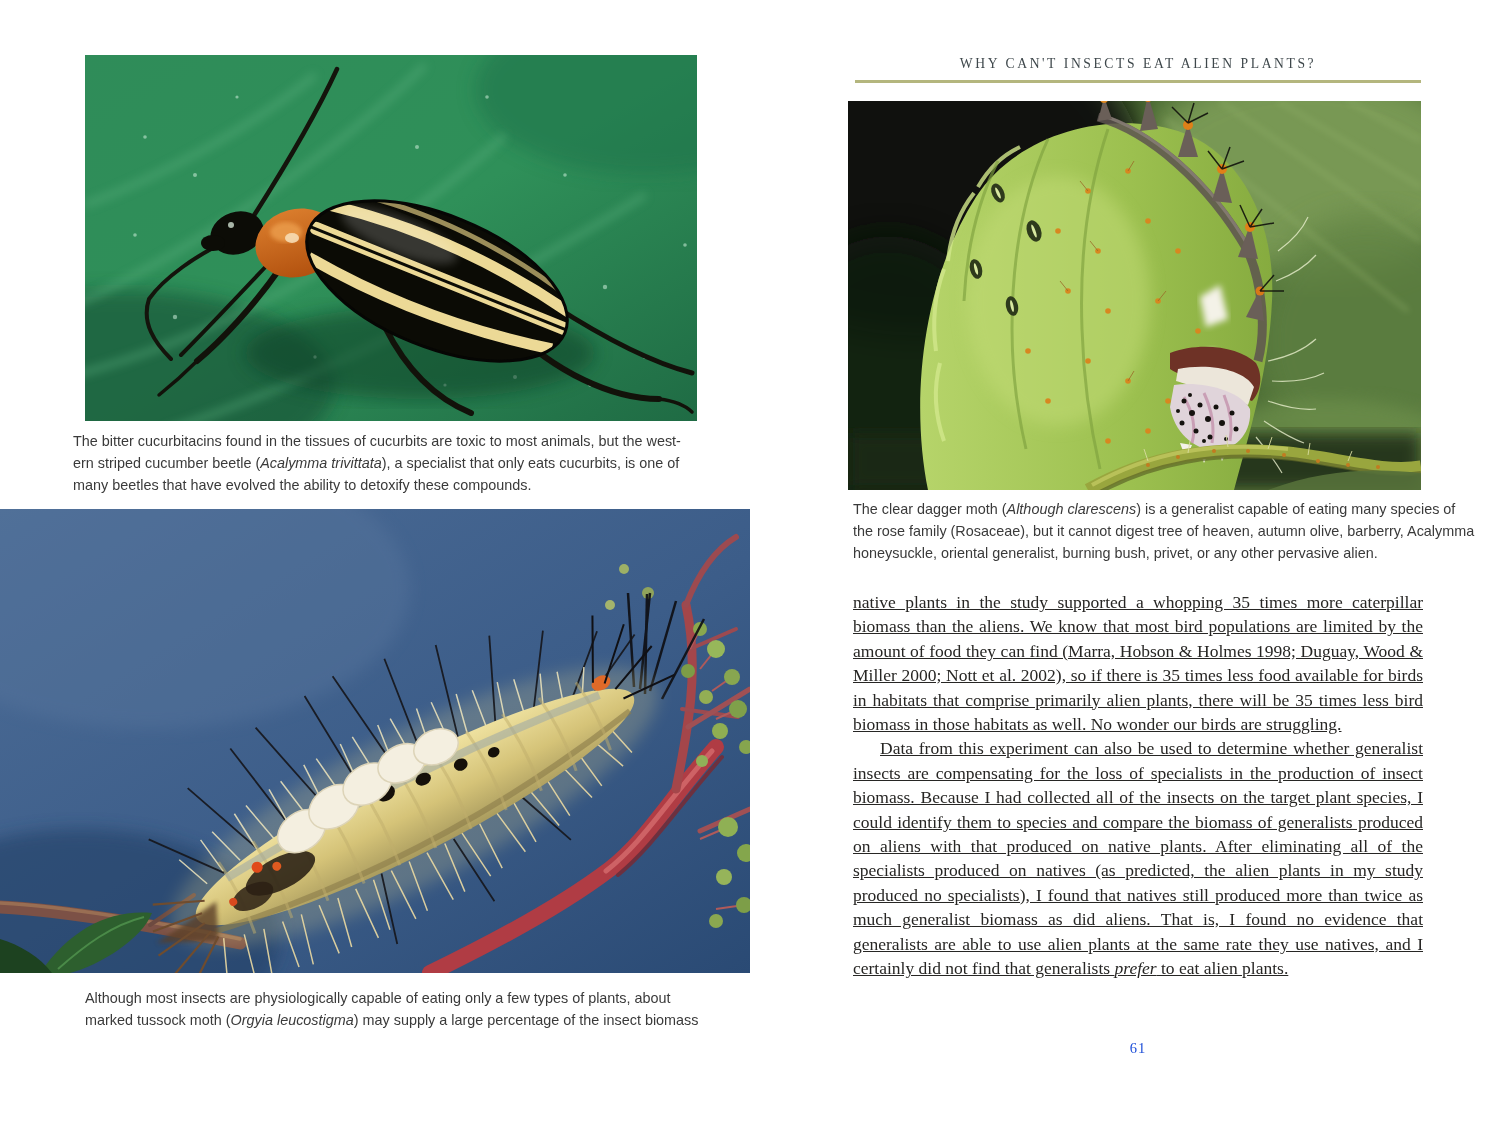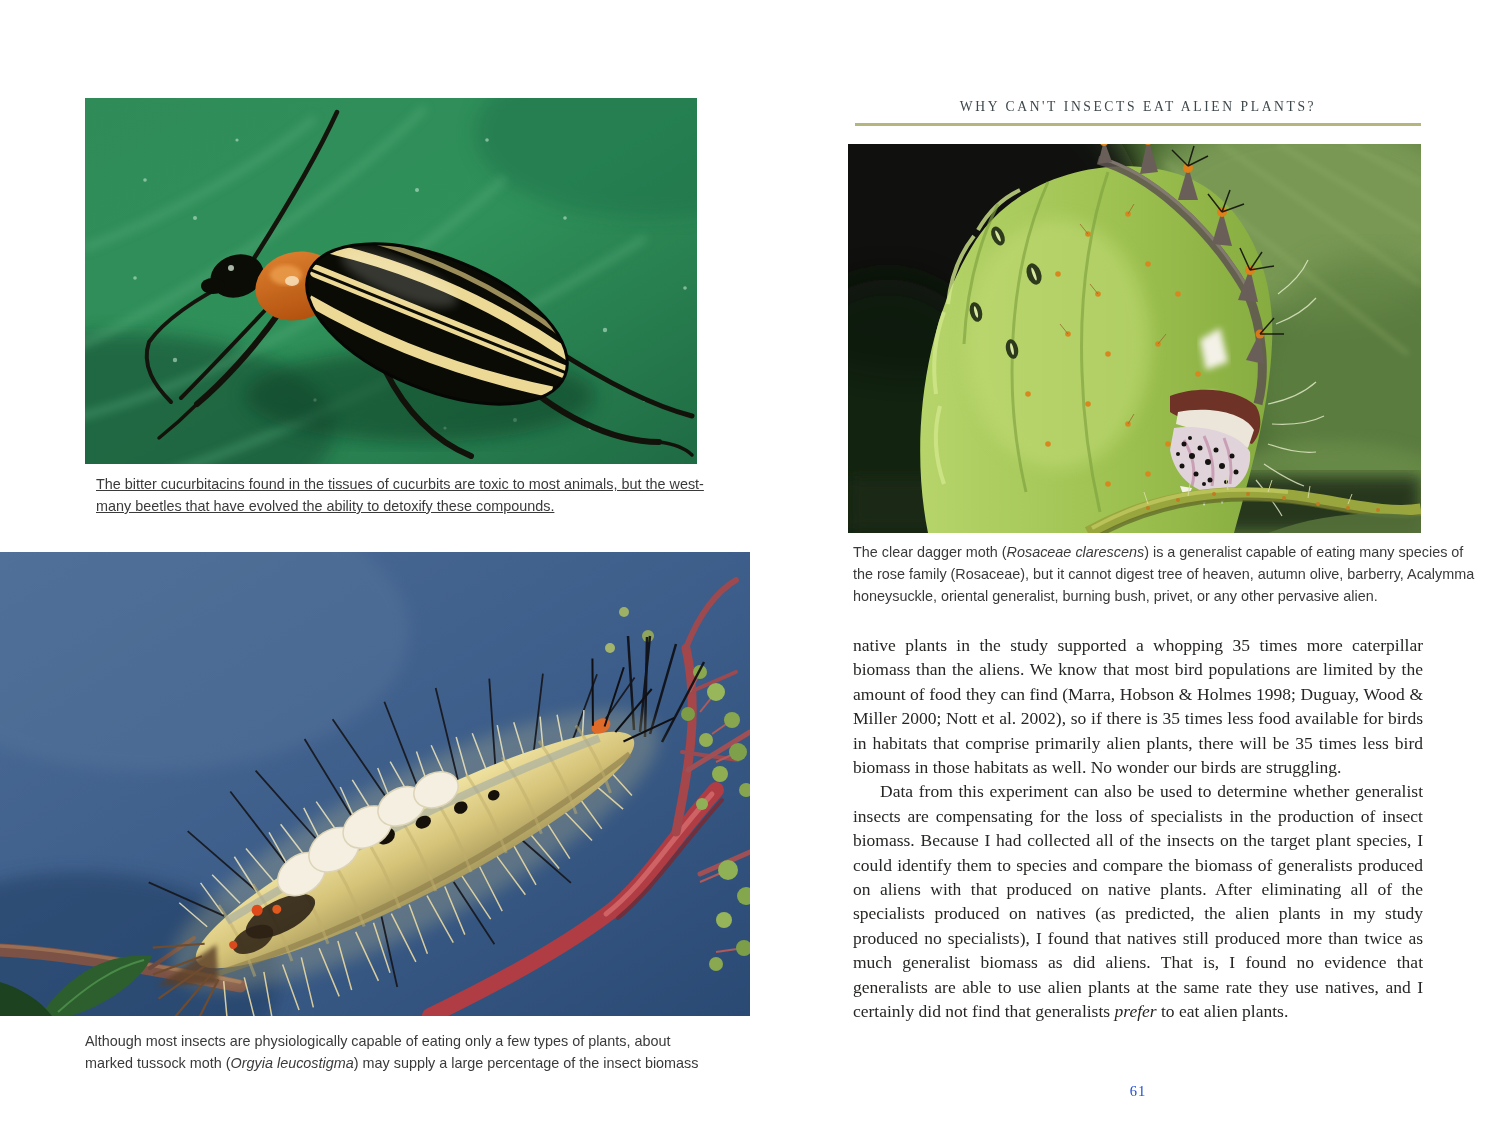--- a/index.html
+++ b/index.html
@@ -1,29 +1,29 @@
 <!DOCTYPE html>
 <html lang="en"><head>
 <meta charset="utf-8">
 <style>
   html,body{margin:0;padding:0;}
   body{width:1500px;height:1125px;position:relative;background:#ffffff;
        font-family:"Liberation Serif",serif;overflow:hidden;}
-  .abs{position:absolute;margin-top:43px;}
+  .abs{position:absolute;}
   .photo{overflow:hidden;background:#2a6b46;}
   .photo svg{display:block;}
   .caption{font-family:"Liberation Sans",sans-serif;font-size:14.4px;line-height:21.8px;
            color:#3a3a3a;}
   .caption .cline{white-space:nowrap;}
   .caption .it{font-style:italic;}
   .running-head{font-family:"Liberation Serif",serif;font-size:13.6px;letter-spacing:2.6px;
                 color:#3e474b;text-align:center;white-space:nowrap;}
   .head-rule{height:2.5px;}
   .bodytext{font-size:17.5px;line-height:24.4px;color:#272624;text-align:justify;
-            hyphens:auto;-webkit-hyphens:auto;}
+            hyphens:auto;text-decoration:underline;-webkit-hyphens:auto;}
   .bodytext p{margin:0;}
   .bodytext .indent{text-indent:27px;}
   .pagenum{font-size:14.5px;color:#1d4ed8;text-align:center;letter-spacing:1px;}
 </style>
 </head>
 <body>
 
 <div class="abs photo" style="left:85px;top:55px;width:612px;height:366px;">
 <svg width="612" height="366" viewBox="0 0 612 366">
   <defs>
@@ -111,22 +111,23 @@
       <path d="M224,196 Q352,176 488,206" stroke="#ecd996" stroke-width="11" fill="none"></path>
       <path d="M224,252 Q352,270 484,246" stroke="#ecd996" stroke-width="11" fill="none"></path>
       <path d="M230,178 Q352,156 482,192" stroke="#d8c47e" stroke-width="5" fill="none" opacity="0.7"></path>
       <ellipse cx="300" cy="198" rx="62" ry="18" fill="#ffffff" opacity="0.18" filter="url(#bb5)"></ellipse>
     </g>
     <ellipse cx="352" cy="226" rx="138" ry="66" fill="none" stroke="#060604" stroke-width="3"></ellipse>
   </g>
 </svg>
 </div>
 
-<div class="abs caption" style="left:96px;top:431px;width:640px;text-decoration:underline;">
+<div class="abs caption" style="left:73px;top:431px;width:640px;">
   <div class="cline">The bitter cucurbitacins found in the tissues of cucurbits are toxic to most animals, but the west-</div>
+  <div class="cline"><span>ern striped cucumber beetle (</span><span class="it">Acalymma trivittata</span><span>), a specialist that only eats cucurbits, is one of</span></div>
   <div class="cline">many beetles that have evolved the ability to detoxify these compounds.</div>
 </div>
 
 <div class="abs photo" style="left:0;top:509px;width:750px;height:464px;background:#3a5a85;">
 <svg width="750" height="464" viewBox="0 0 750 464">
   <defs>
     <linearGradient id="skybg" x1="0" y1="0" x2="1" y2="1">
       <stop offset="0" stop-color="#4c6c96"></stop>
           <stop offset="0.55" stop-color="#3c5d89"></stop>
       <stop offset="1" stop-color="#2a4a74"></stop>
@@ -407,21 +408,21 @@
         <circle cx="530" cy="366" r="2"></circle>
   </g>
   <g stroke="#d8dba0" stroke-width="1" opacity="0.9" fill="none">
     <path d="M300,360 l-4,-12 M340,352 l2,-12 M380,346 l-2,-12 M420,348 l4,-12 M460,354 l2,-12 M500,360 l4,-10"></path>
   </g>
   <path d="M420,389 C470,370 520,366 573,372 L573,389 Z" fill="#55703a" opacity="0.9"></path>
 </svg>
 </div>
 
 <div class="abs caption" style="left:853px;top:499px;width:600px;">
-  <div class="cline"><span>The clear dagger moth (</span><span class="it">Rosaceae clarescens</span><span>) is a generalist capable of eating many species of</span></div>
+  <div class="cline"><span>The clear dagger moth (</span><span class="it">Although clarescens</span><span>) is a generalist capable of eating many species of</span></div>
   <div class="cline">the rose family (Rosaceae), but it cannot digest tree of heaven, autumn olive, barberry, Acalymma</div>
   <div class="cline">honeysuckle, oriental generalist, burning bush, privet, or any other pervasive alien.</div>
 </div>
 
 <div class="abs bodytext" style="left:853px;top:590px;width:570px;">
   <p>native plants in the study supported a whopping 35 times more caterpillar biomass than the aliens. We know that most bird populations are limited by the amount of food they can find (Marra, Hobson &amp; Holmes 1998; Duguay, Wood &amp; Miller 2000; Nott et al. 2002), so if there is 35 times less food available for birds in habitats that comprise primarily alien plants, there will be 35 times less bird biomass in those habitats as well. No wonder our birds are struggling.</p>
   <p class="indent"><span>Data from this experiment can also be used to determine whether generalist insects are compensating for the loss of specialists in the production of insect biomass. Because I had collected all of the insects on the target plant species, I could identify them to species and compare the biomass of generalists produced on aliens with that produced on native plants. After eliminating all of the specialists produced on natives (as predicted, the alien plants in my study produced no specialists), I found that natives still produced more than twice as much generalist biomass as did aliens. That is, I found no evidence that generalists are able to use alien plants at the same rate they use natives, and I certainly did not find that generalists </span><em>prefer</em><span> to eat alien plants.</span></p>
 </div>
 
 <div class="abs pagenum" style="left:855px;top:1040px;width:566px;">61</div>

